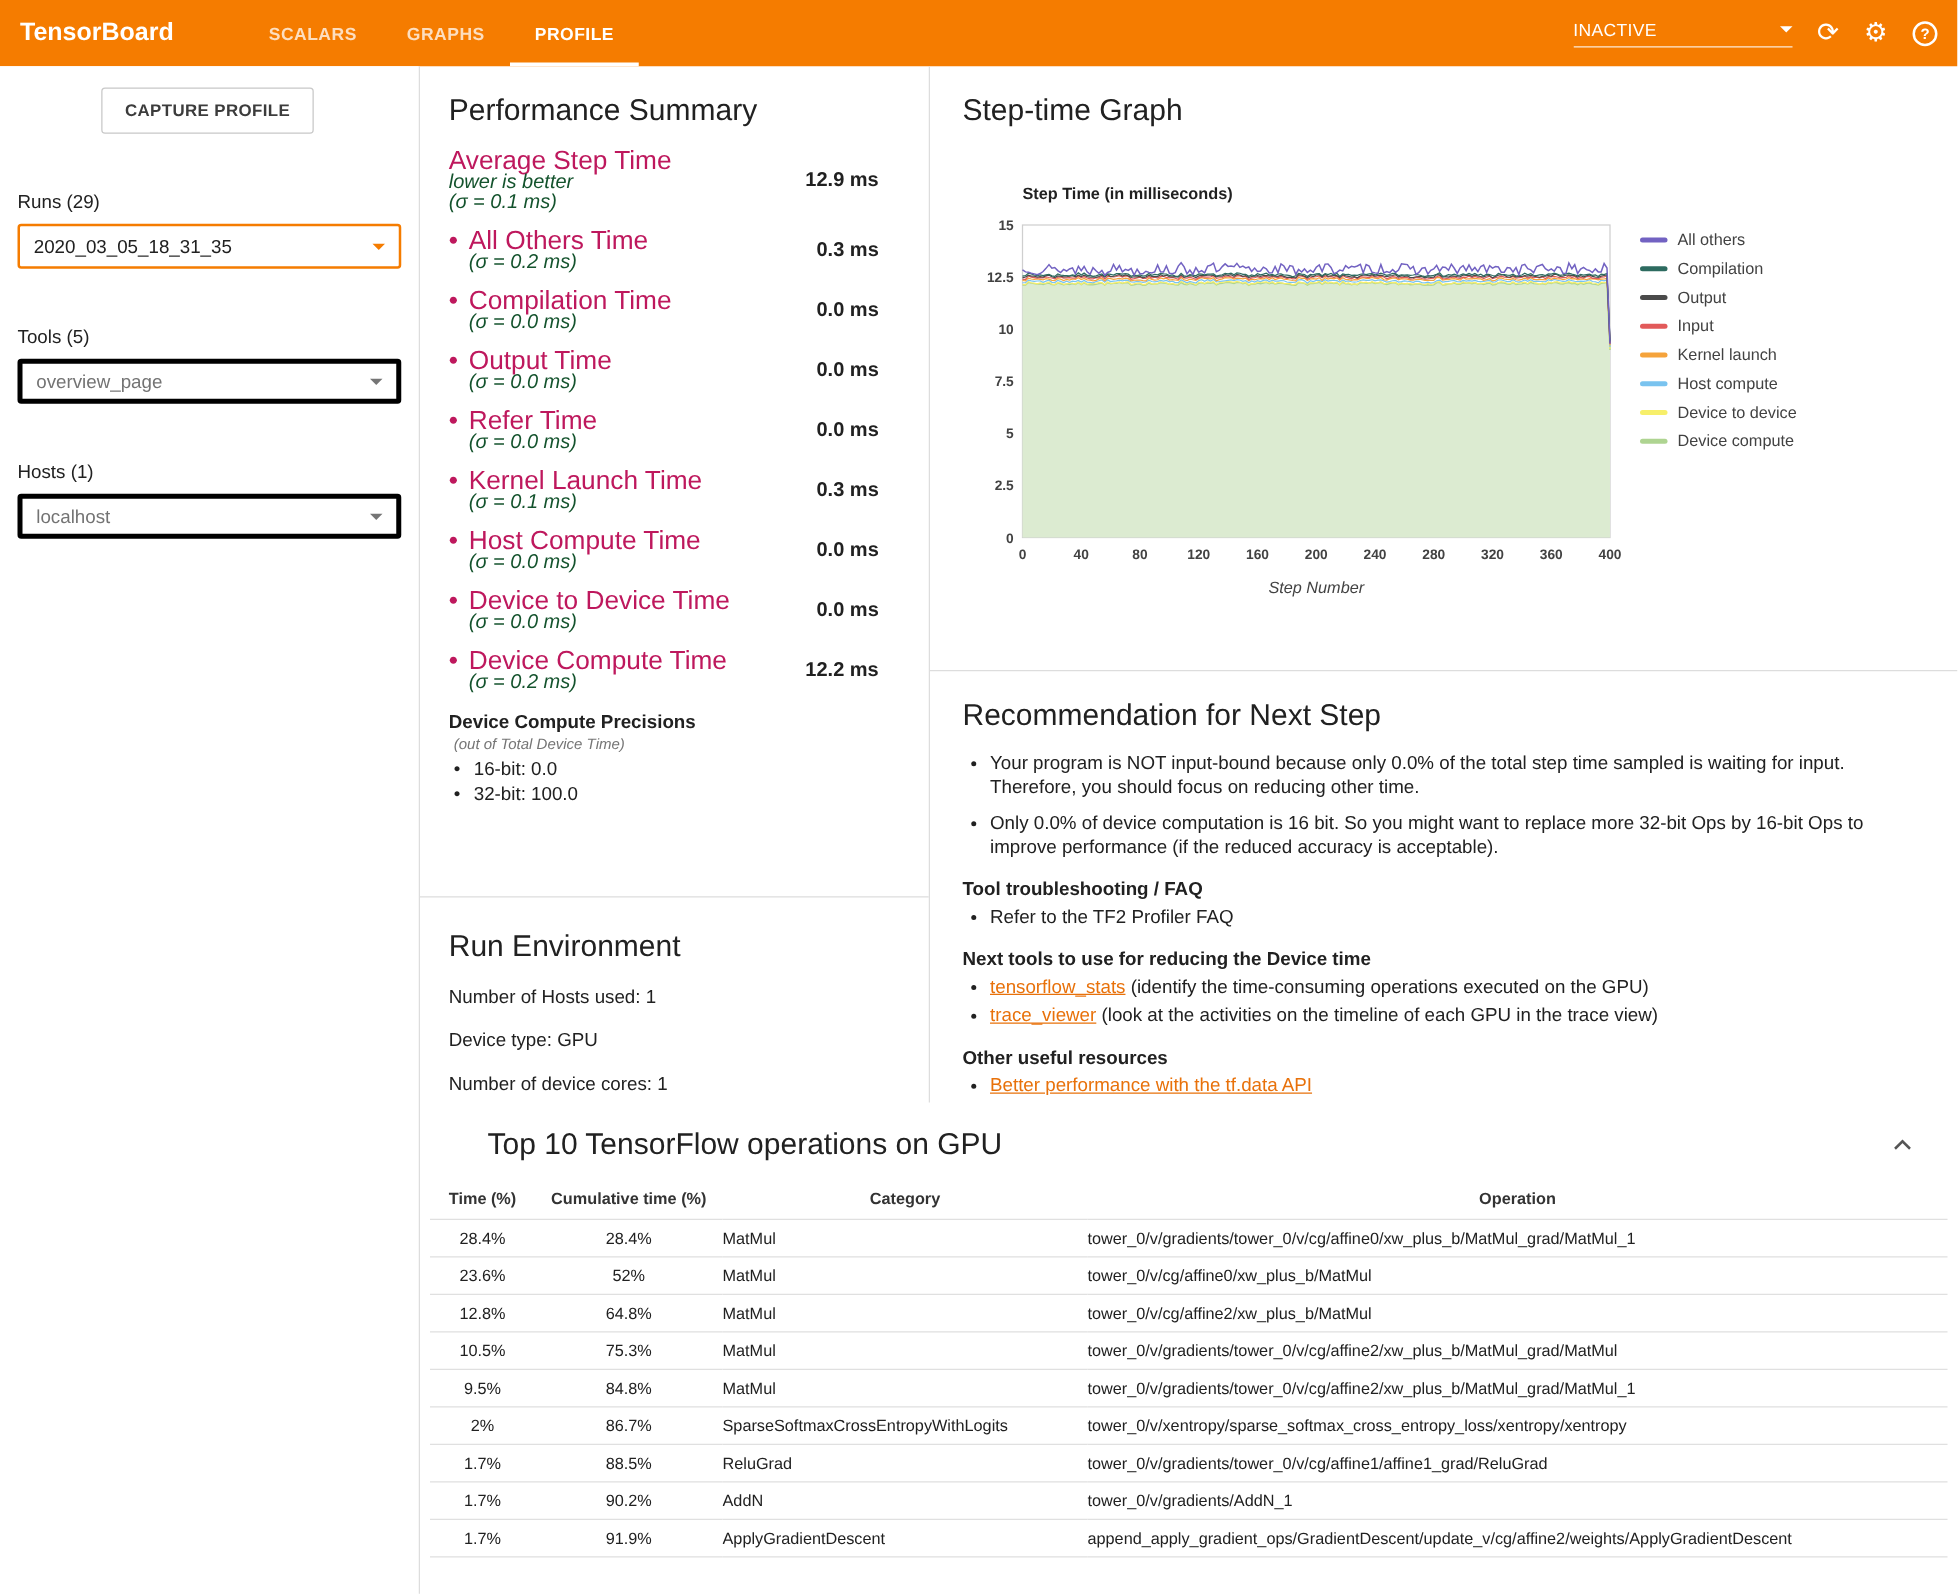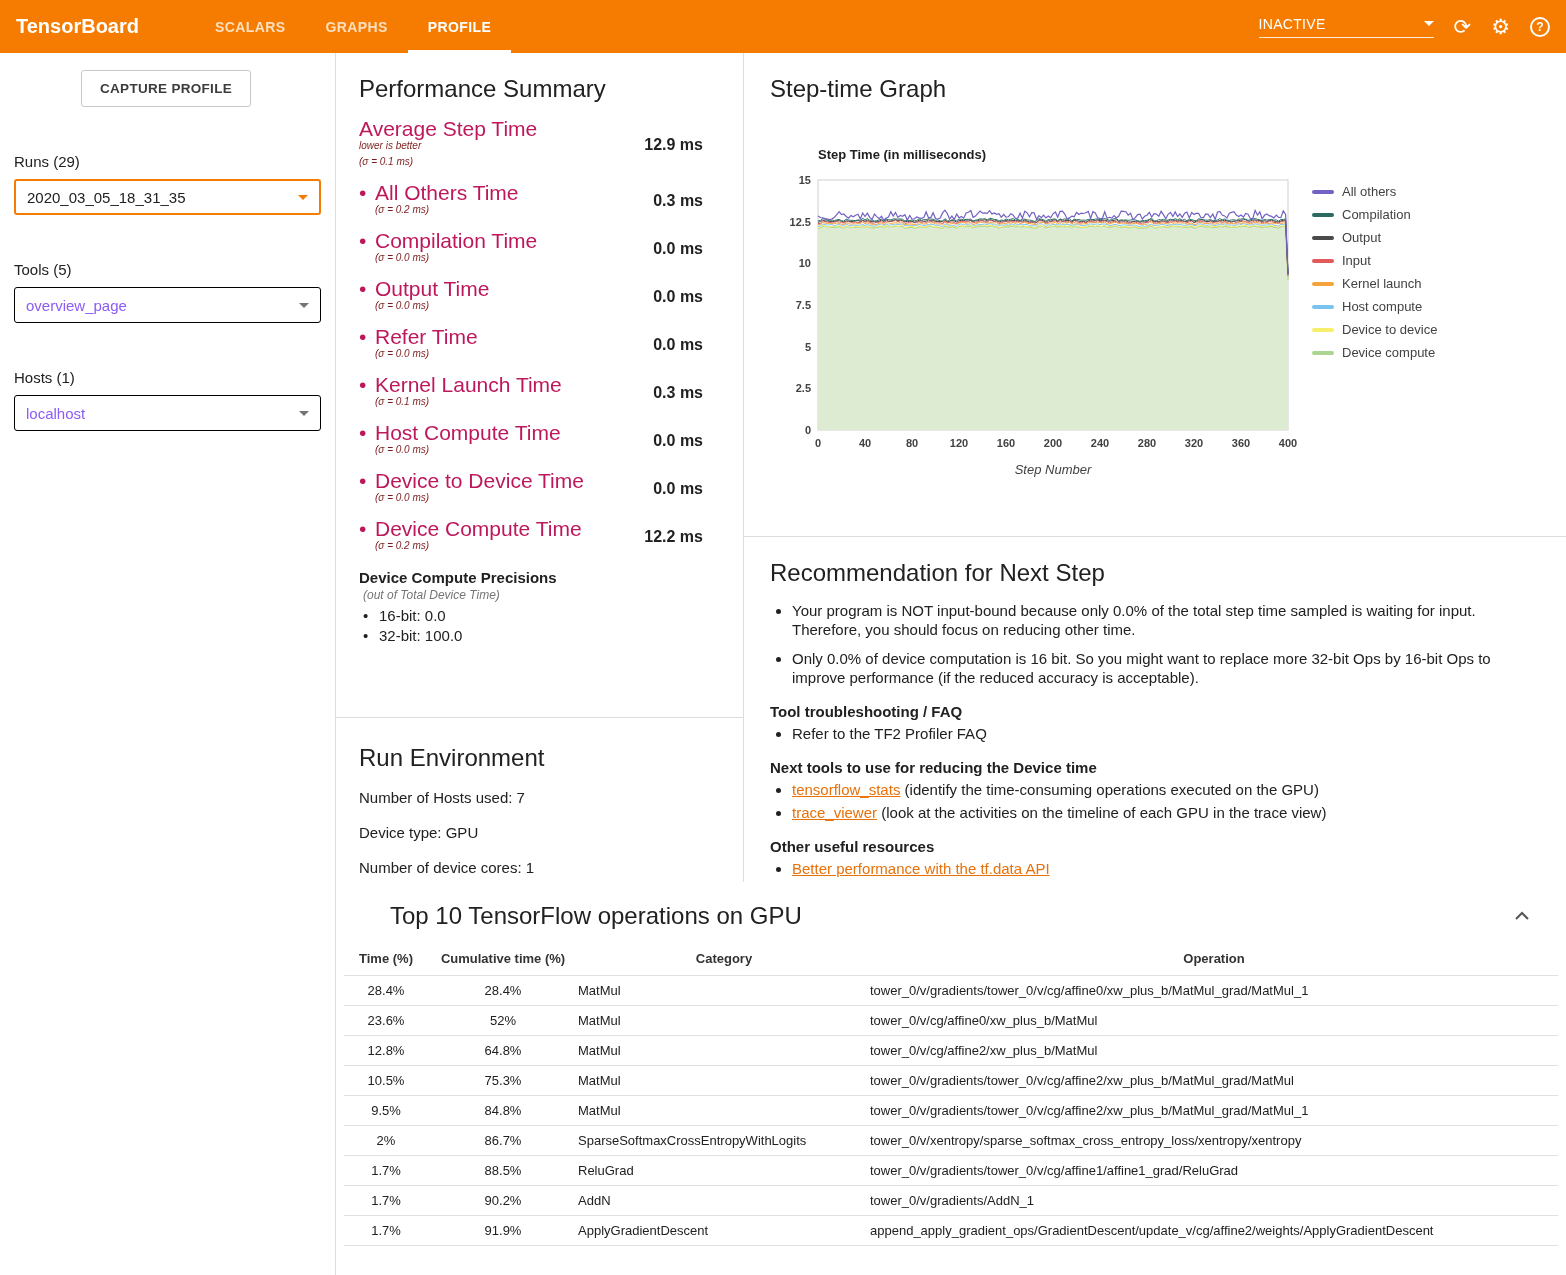--- a/index.html
+++ b/index.html
@@ -18,40 +18,40 @@
   .caret-white{width:0;height:0;border-left:5px solid transparent;border-right:5px solid transparent;border-top:5px solid #fff}
   .tb-icon{font-size:21px;line-height:1;cursor:pointer;color:#fff}
   .help-circle{width:20px;height:20px;border:2px solid #fff;border-radius:50%;font-size:12px;font-weight:700;
        display:flex;align-items:center;justify-content:center;cursor:pointer}
 
   
   .sidebar{position:absolute;top:53px;left:0;width:335px;bottom:16px;background:#fff;padding:17px 14px 0 14px}
   .capture-btn{display:block;margin:0 0 0 67px;padding:10px 18px;background:#fff;border:1px solid #c8c8c8;border-radius:3px;
        font-family:"Liberation Sans",sans-serif;font-size:13.5px;font-weight:700;letter-spacing:.3px;color:#3c3c3c;cursor:pointer}
   .side-label{margin-top:46px;font-size:15px;color:#212121}
-  .selectbox{margin-top:9px;height:36px;border:1px solid #000000;border-radius:3px;display:flex;align-items:center;
-       justify-content:space-between;padding:0 11px;font-size:15px;color:#8b5cf6;cursor:pointer;background:#fff}
+  .selectbox{margin-top:9px;height:36px;border:4px solid #000000;border-radius:3px;display:flex;align-items:center;
+       justify-content:space-between;padding:0 11px;font-size:15px;color:#737373;cursor:pointer;background:#fff}
   .selectbox.highlight{border:2px solid #f57c00;color:#212121}
   .caret-gray{width:0;height:0;border-left:5px solid transparent;border-right:5px solid transparent;border-top:5px solid #757575}
   .selectbox.highlight .caret-gray{border-top-color:#f57c00}
 
   
   .main{position:absolute;top:53px;left:335px;right:0;bottom:0;border-left:1px solid #ddd;overflow:hidden}
   .columns{display:flex}
   .col-left{width:408px;border-right:1px solid #ddd;flex:none}
   .col-right{flex:1;min-width:0}
   .section-title{font-size:24px;font-weight:400;color:#212121}
 
   .perf{height:665px;border-bottom:1px solid #ddd;padding:22px 40px 0 23px}
   .perf-rows{margin-top:10px}
   .perf-row{display:flex;justify-content:space-between;align-items:center;padding:7px 0}
   .perf-left{min-width:0}
   .perf-label{font-size:21px;font-weight:400;color:#be185d;display:flex;line-height:18px}
   .bullet-dot{width:16px;flex:none}
-  .perf-note{font-size:10px;font-style:italic;color:#7f1d1d;line-height:16px}
+  .perf-note{font-size:16px;font-style:italic;color:#14532d;line-height:16px}
   .indent .perf-note{margin-left:16px}
   .perf-value{font-size:16px;font-weight:700;white-space:nowrap;margin-left:0}
   .precisions{margin-top:8px}
   .prec-title{font-size:15px;font-weight:700}
   .prec-sub{font-size:12px;font-style:italic;color:#757575;margin:2px 0 4px 4px}
   .prec-item{font-size:15px;display:flex;line-height:20px;margin-left:4px}
 
   .runenv{padding:26px 23px 0 23px}
   .runenv-line{font-size:15px;margin-top:16px;line-height:19px}
 
@@ -235,21 +235,21 @@
               <div class="prec-item">
                 <span class="bullet-dot">•</span>
                 <span>32-bit: 100.0</span>
               </div>
             </div>
         </div>
       </section>
       <section class="runenv">
         <h2 class="section-title">Run Environment</h2>
         <div>
-            <div class="runenv-line">Number of Hosts used: 7</div>
+            <div class="runenv-line">Number of Hosts used: 1</div>
             <div class="runenv-line">Device type: GPU</div>
             <div class="runenv-line">Number of device cores: 1</div>
           </div>
       </section>
     </div>
 
     <div class="col-right">
       <section class="graph-sec">
         <h2 class="section-title">Step-time Graph</h2>
         <div class="chart-block">

